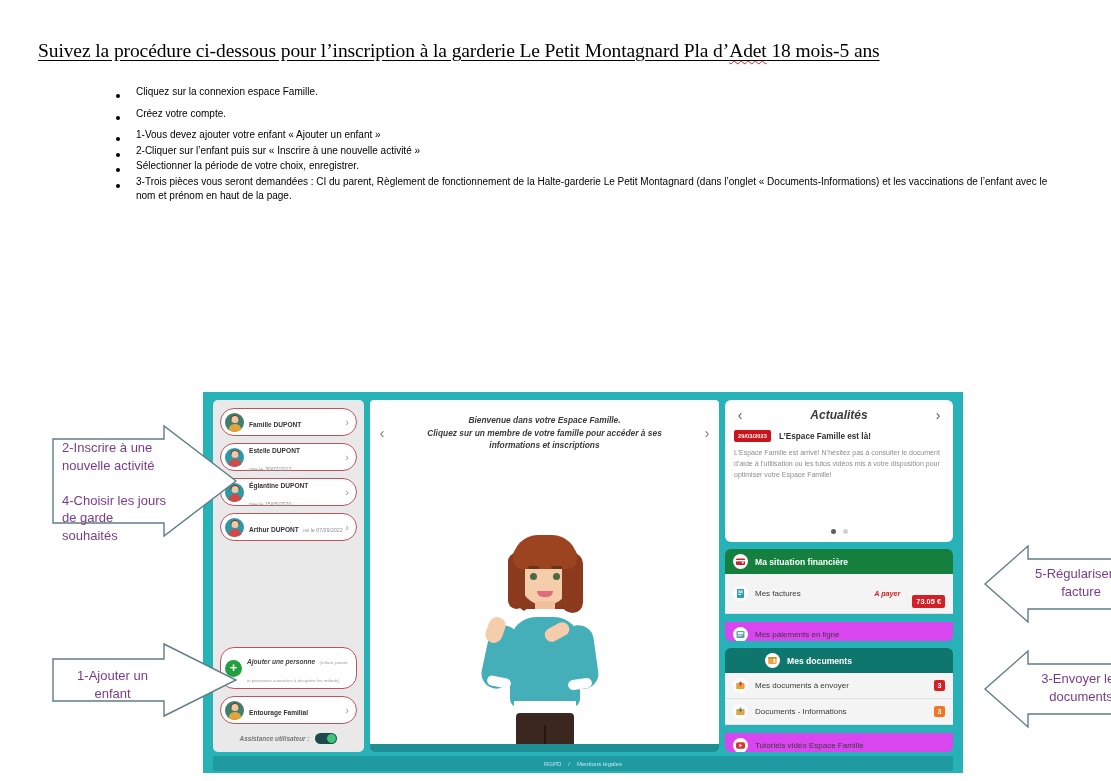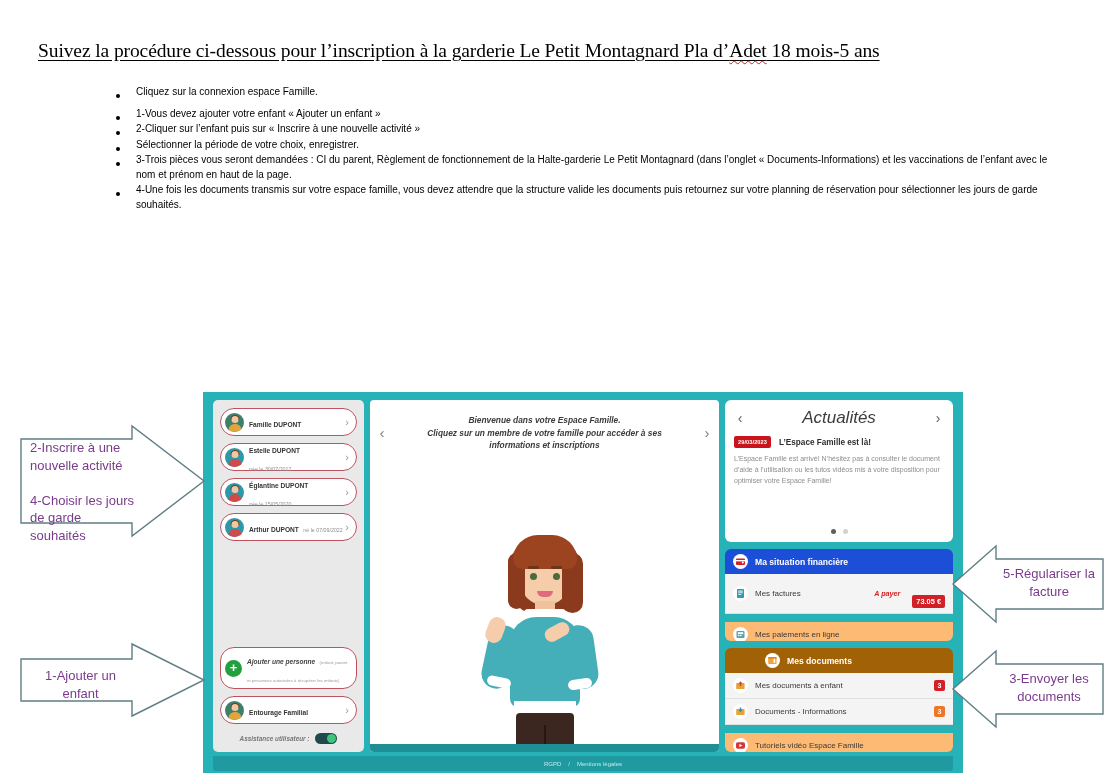--- a/index.html
+++ b/index.html
@@ -433,22 +433,22 @@
   }
   .news-head {
     display: flex;
     align-items: center;
     justify-content: space-between;
     margin-bottom: 8px;
   }
   .news-title {
     flex: 1 1 auto;
     text-align: center;
-    font-size: 17px;
-    font-weight: normal;
+    font-size: 12px;
+    font-weight: bold;
     font-style: italic;
     color: #3c3c3c;
   }
   .news-nav {
     font-size: 14px;
     color: #5a5a5a;
     width: 12px;
     text-align: center;
     line-height: 1;
   }
@@ -491,33 +491,33 @@
   .panel { border-radius: 6px; overflow: hidden; }
   .panel-head {
     display: flex;
     align-items: center;
     gap: 7px;
     padding: 5px 8px;
     color: #ffffff;
     font-size: 8.6px;
     font-weight: bold;
   }
-  .panel-head.finance { background: #1d4ed8; }
-  .panel-head.docs { background: #a16207; padding-left: 40px; }
+  .panel-head.finance { background: #15803d; }
+  .panel-head.docs { background: #0f766e; padding-left: 40px; }
   .panel-row {
     display: flex;
     align-items: center;
     gap: 7px;
     padding: 5px 8px;
     font-size: 8px;
     color: #3a3a3a;
     background: #f4f4f4;
     border-bottom: 1px solid #e0e0e0;
   }
-  .panel-row:last-child { border-bottom: none; background: #fdba74; margin-top: 8px; }
+  .panel-row:last-child { border-bottom: none; background: #d946ef; margin-top: 8px; }
   .panel-row .rowlabel { flex: 1 1 auto; }
   .apayer {
     font-size: 7.2px;
     font-style: italic;
     font-weight: bold;
     color: #d32026;
     margin-right: 5px;
   }
   .amount {
     background: #d32026;
@@ -566,40 +566,41 @@
   }
 
   
   .callout {
     position: absolute;
     color: #7a3b8c;
     font-size: 13px;
     line-height: 1.35;
     text-align: center;
     box-sizing: border-box;
+    margin-left: 32px;
   }
   .callout svg { position: absolute; left: 0; top: 0; overflow: visible; }
   .callout .clabel {
     position: relative;
     z-index: 2;
     display: block;
   }
 </style>
 </head>
 <body>
 
 <div class="doc-title"><span>Suivez la procédure ci-dessous pour l’inscription à la garderie Le Petit Montagnard Pla d’</span><span class="misspell">Adet</span><span> 18 mois-5 ans</span></div>
 
 <ul class="steps">
   <li class="gap">Cliquez sur la connexion espace Famille.</li>
+  <li class="gap">Créez votre compte.</li>
   <li>1-Vous devez ajouter votre enfant « Ajouter un enfant »</li>
   <li>2-Cliquer sur l’enfant puis sur « Inscrire à une nouvelle activité »</li>
   <li>Sélectionner la période de votre choix, enregistrer.</li>
   <li>3-Trois pièces vous seront demandées : CI du parent, Règlement de fonctionnement de la Halte-garderie Le Petit Montagnard (dans l’onglet « Documents-Informations) et les vaccinations de l’enfant avec le nom et prénom en haut de la page.</li>
-  <li>4-Une fois les documents transmis sur votre espace famille, vous devez attendre que la structure valide les documents puis retournez sur votre planning de réservation pour sélectionner les jours de garde souhaités.</li>
 </ul>
 
 <div class="app-shot">
   <div class="app-inner">
 
     <div class="members-col">
 
       <div class="member-card">
         <span class="m-avatar family">
           <span class="hair"></span>
@@ -786,21 +787,21 @@
           <span>Mes documents</span>
         </div>
         <div class="panel-row">
           <span class="ico">
             <svg width="11" height="11" viewBox="0 0 11 11">
                 <rect x="1.2" y="3" width="8.4" height="6" rx="0.8" fill="#e9a23b"></rect>
                 <path d="M5.5 1.3 L7.4 3.6 H3.6 Z" fill="#d23a3a"></path>
                 <rect x="4.7" y="3.2" width="1.6" height="2.6" fill="#d23a3a"></rect>
               </svg>
           </span>
-          <span class="rowlabel">Mes documents à enfant</span>
+          <span class="rowlabel">Mes documents à envoyer</span>
           <span class="count-badge red">3</span>
         </div>
         <div class="panel-row">
           <span class="ico">
             <svg width="11" height="11" viewBox="0 0 11 11">
                 <rect x="1.2" y="3" width="8.4" height="6" rx="0.8" fill="#e9a23b"></rect>
                 <path d="M5.5 6.2 L3.6 3.9 H7.4 Z" fill="#2b8f9e"></path>
                 <rect x="4.7" y="1.6" width="1.6" height="2.6" fill="#2b8f9e"></rect>
               </svg>
           </span>

